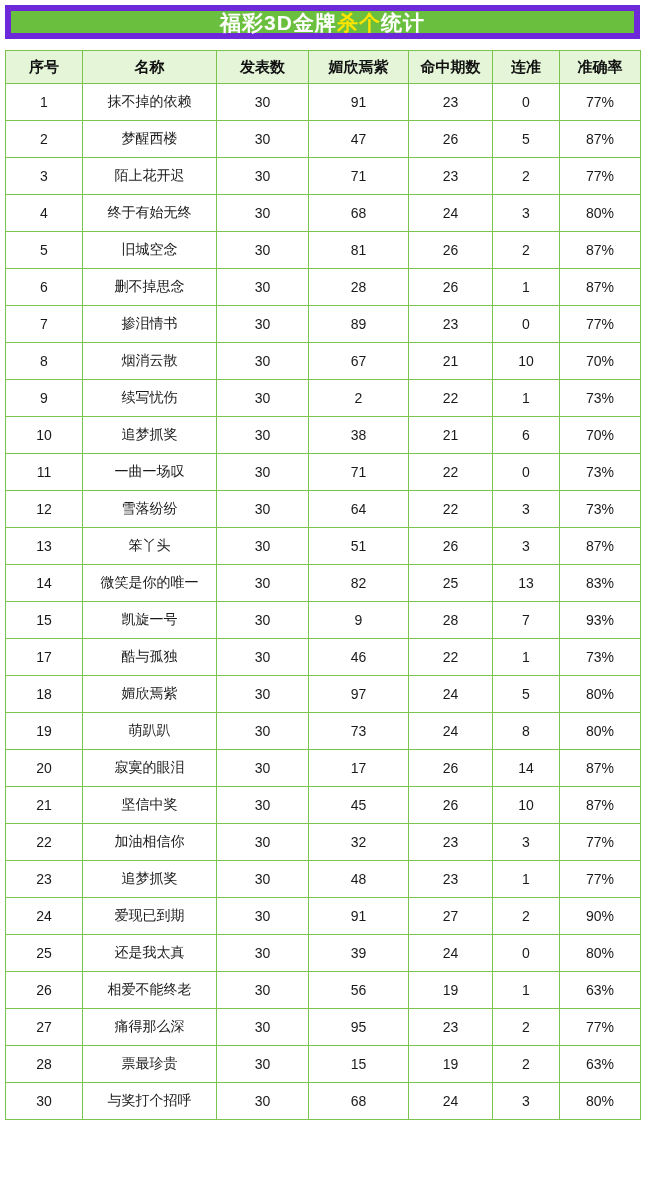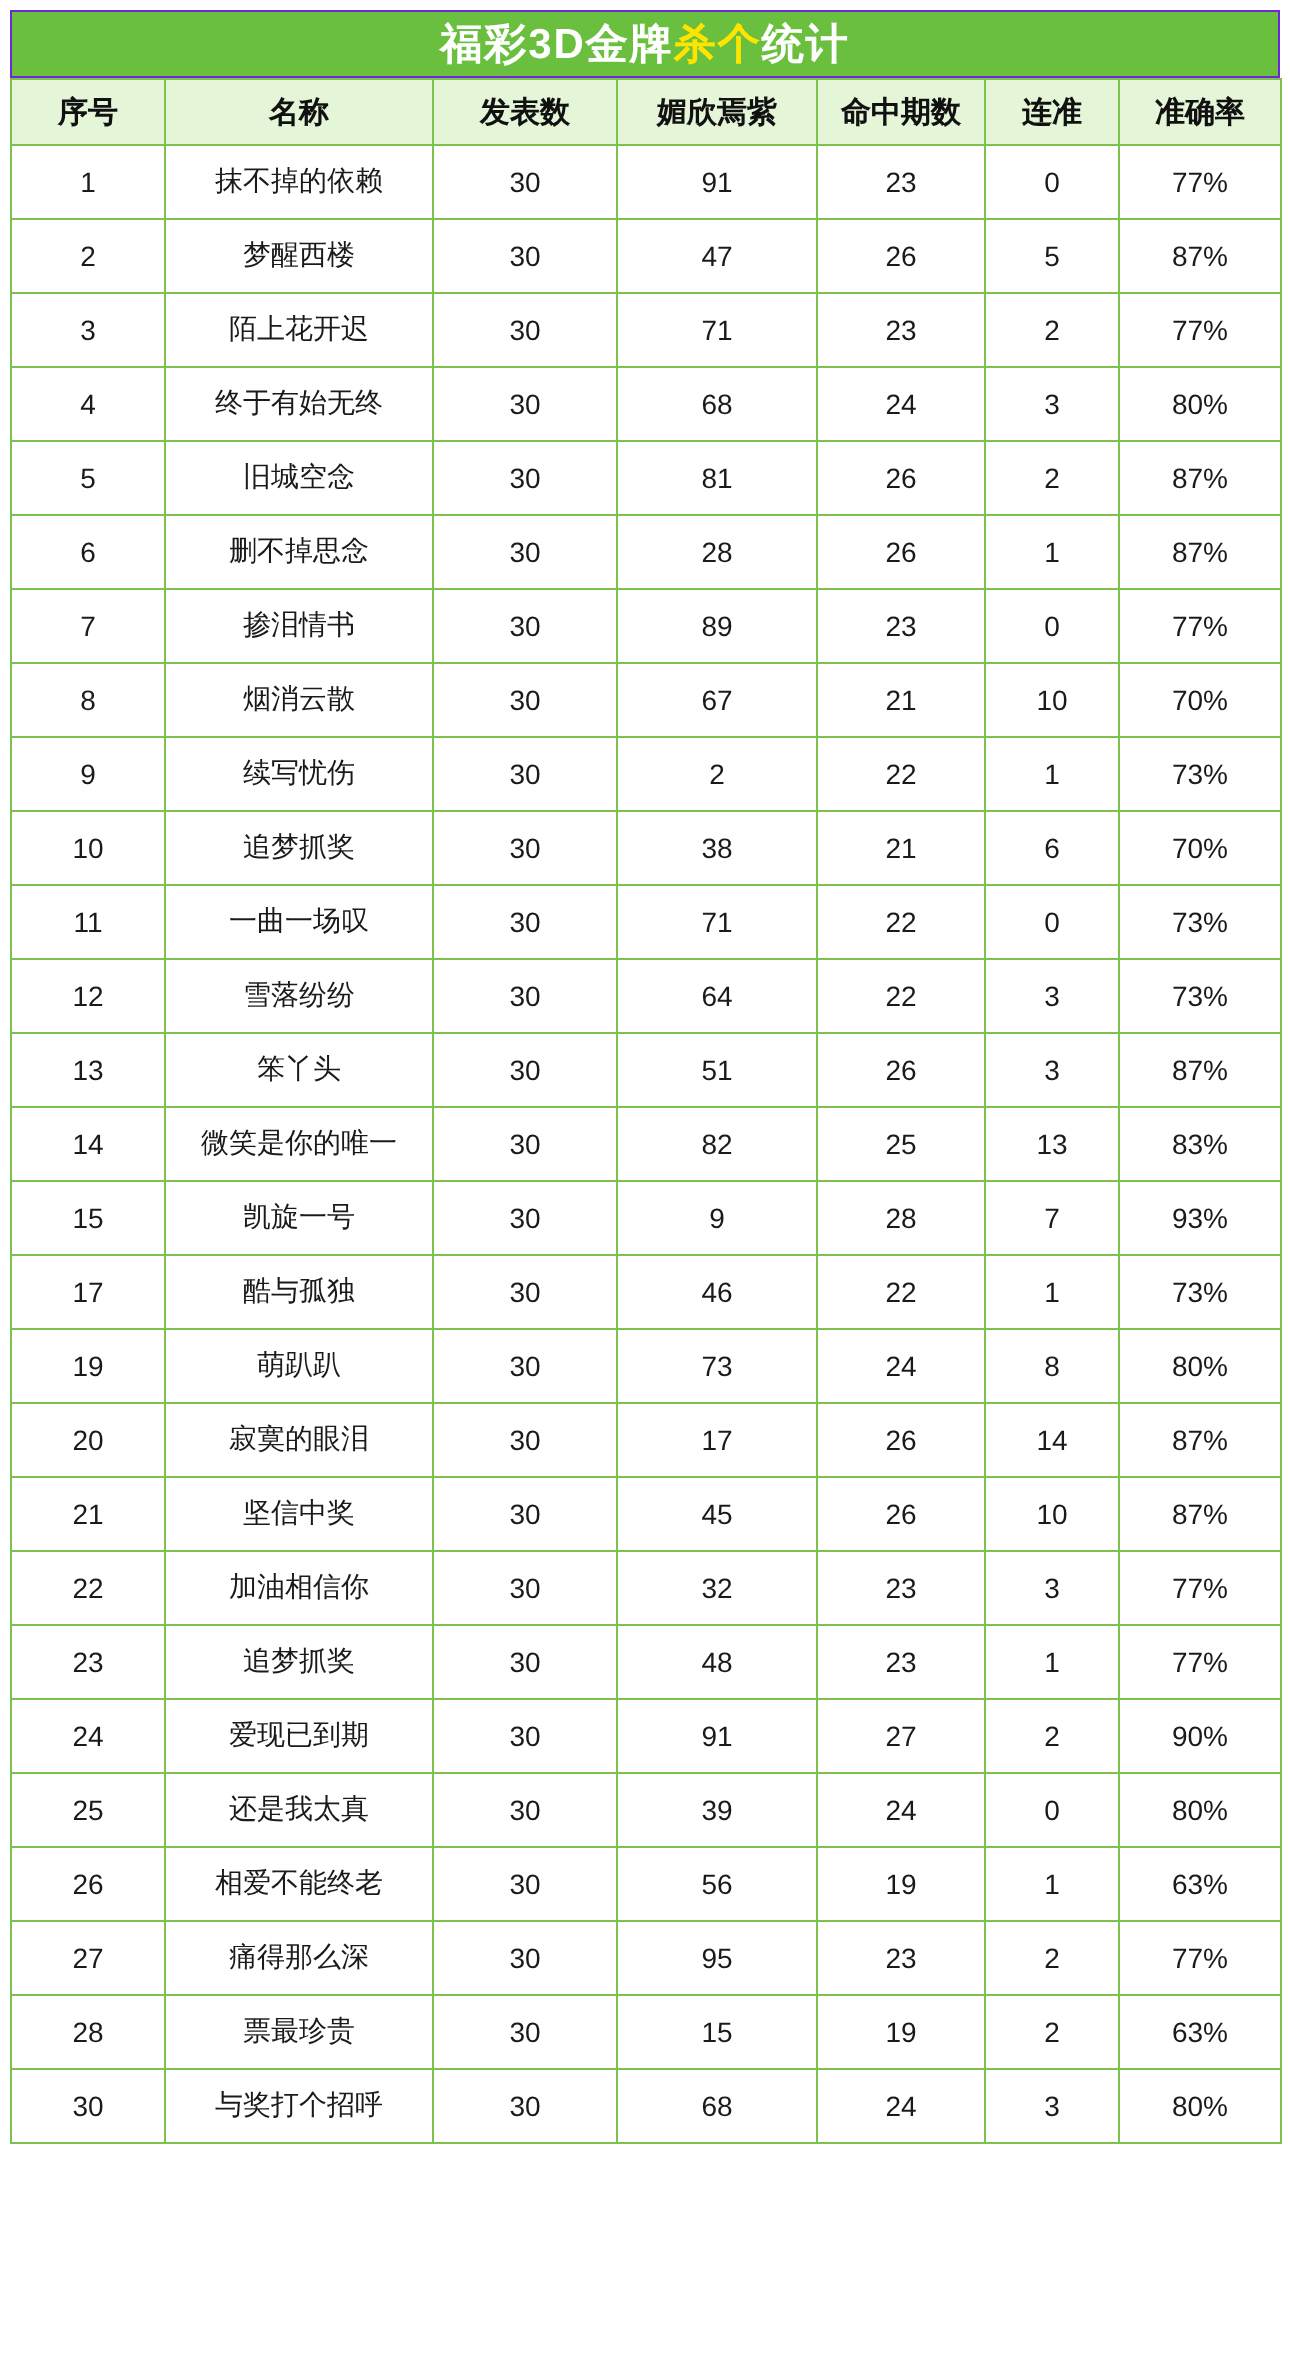--- a/index.html
+++ b/index.html
@@ -16,39 +16,39 @@
     box-sizing: border-box;
     padding: 5px 5px 5px 5px;
     background: #ffffff;
   }
   .title-bar {
     background: #6bbf3f;
     height: 34px;
     display: flex;
     align-items: center;
     justify-content: center;
-    border: 1px solid #6d28d9;
+    border: 6px solid #6d28d9;
     box-sizing: border-box;
   }
   .title-text {
     font-size: 21px;
     font-weight: bold;
     color: #ffffff;
     letter-spacing: 1px;
     line-height: 1;
     white-space: nowrap;
   }
   .title-text .hl {
     color: #ffe400;
   }
   table.stats {
     border-collapse: collapse;
     width: 635px;
     table-layout: fixed;
-    margin-top: 0;
+    margin-top: 11px;
   }
   table.stats th, table.stats td {
     border: 1px solid #7bc34d;
     text-align: center;
     font-size: 14px;
     color: #1a1a1a;
     height: 36px;
     padding: 0;
     overflow: hidden;
     white-space: nowrap;
@@ -241,20 +241,29 @@
         <tr>
           <td>17</td>
           <td>酷与孤独</td>
           <td>30</td>
           <td>46</td>
           <td>22</td>
           <td>1</td>
           <td>73%</td>
         </tr>
         <tr>
+          <td>18</td>
+          <td>媚欣焉紫</td>
+          <td>30</td>
+          <td>97</td>
+          <td>24</td>
+          <td>5</td>
+          <td>80%</td>
+        </tr>
+        <tr>
           <td>19</td>
           <td>萌趴趴</td>
           <td>30</td>
           <td>73</td>
           <td>24</td>
           <td>8</td>
           <td>80%</td>
         </tr>
         <tr>
           <td>20</td>

